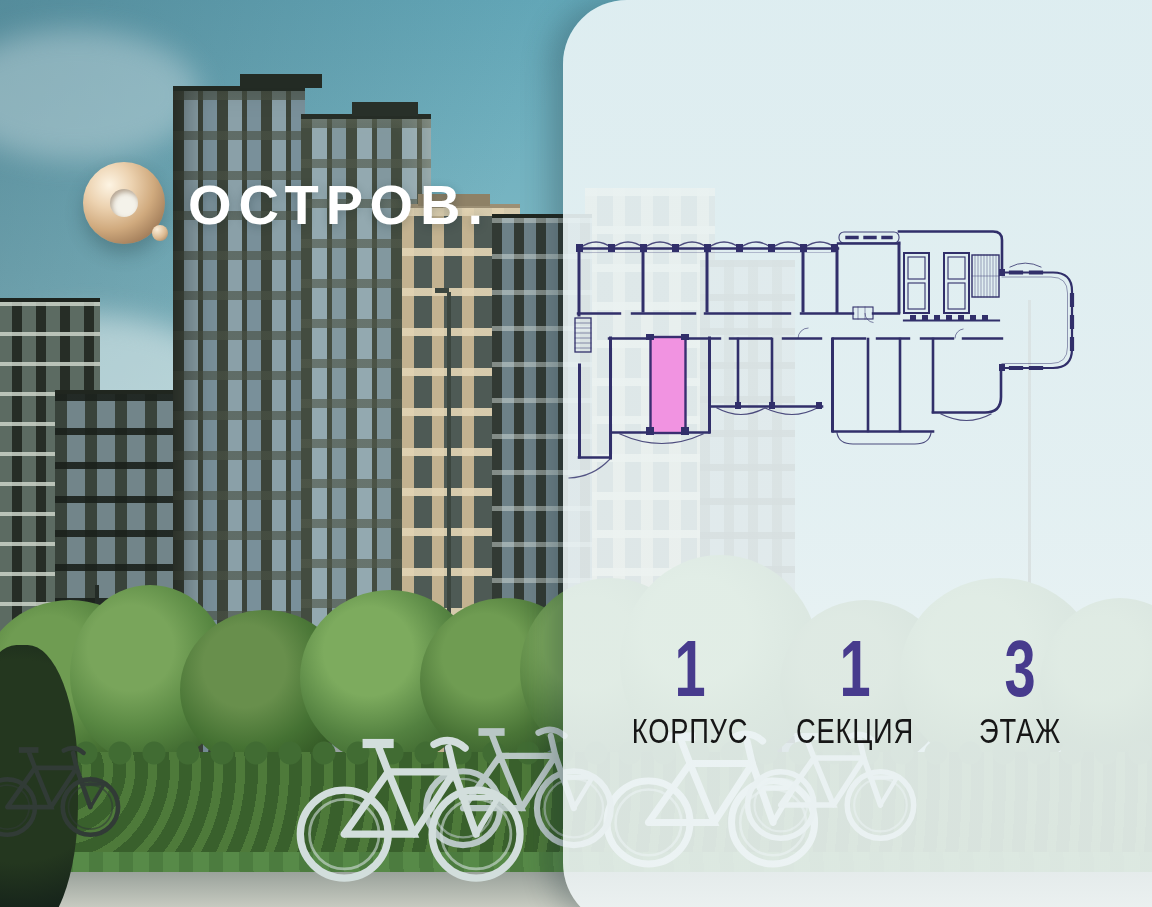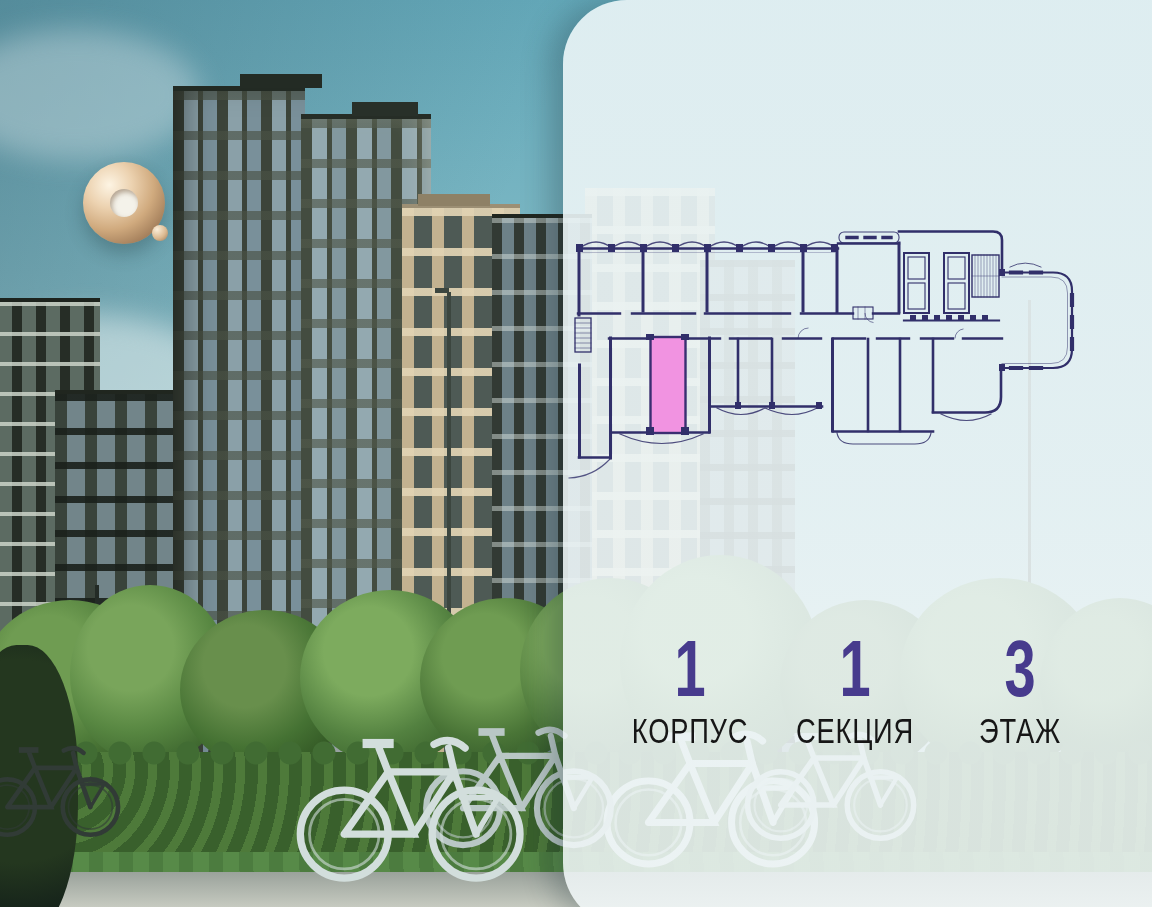--- a/index.html
+++ b/index.html
@@ -175,20 +175,21 @@
         <use href="#bike"></use>
       </svg>
     <svg class="bike" style="left:293px;top:712px;width:238px;height:182px;color:#d2dedc" viewBox="0 0 130 90">
         <use href="#bike"></use>
       </svg>
   </div>
 
   <div class="logo">
     <div class="torus"></div>
     <div class="torus-dot"></div>
+    <div class="logo-text">ОСТРОВ.</div>
   </div>
 
   <div class="panel"></div>
 
   <svg class="plan" viewBox="0 0 590 255">
     <g fill="none" stroke="#312f6a" stroke-linecap="square">
 
       <path d="M15,23 Q31,11 47,23 Q63,11 79,23 Q95,11 111,23 Q127,11 143,23 Q159,11 175,23 Q191,11 207,23 Q223,11 239,23 Q255,11 271,23" stroke-width="1.3" opacity=".85"></path>
       <line x1="13" y1="23.5" x2="273" y2="23.5" stroke-width="2.4"></line>
       <line x1="17" y1="27.5" x2="270" y2="27.5" stroke-width=".7" opacity=".4"></line>

